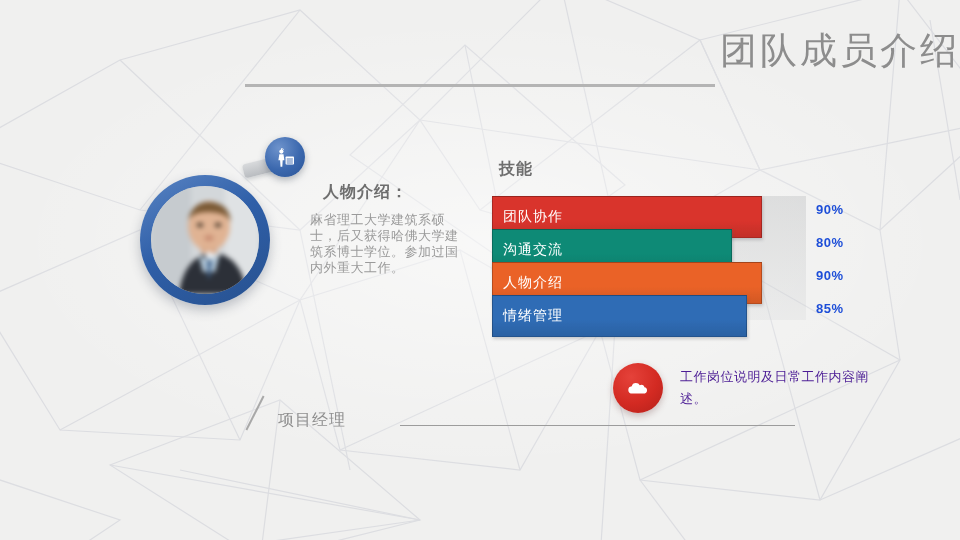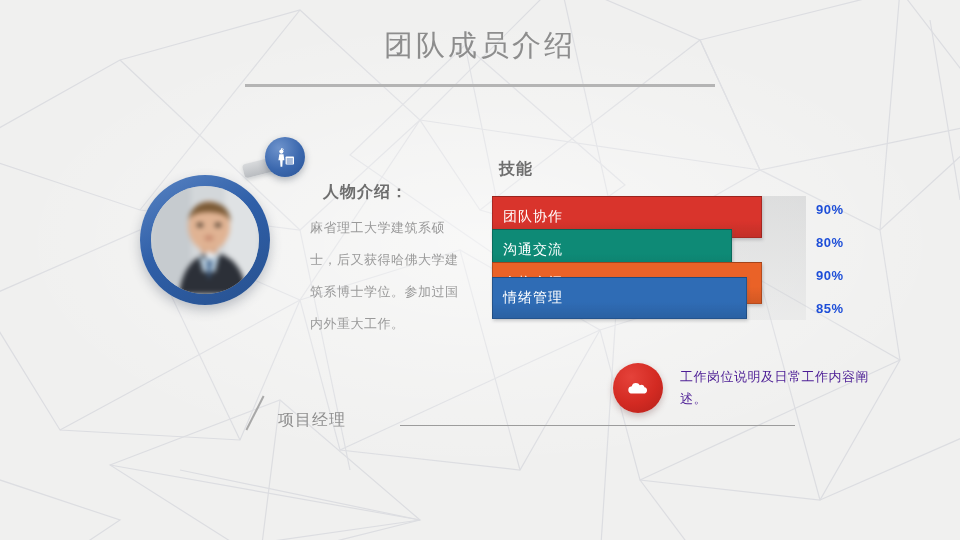--- a/index.html
+++ b/index.html
@@ -30,22 +30,22 @@
     background: radial-gradient(ellipse 70% 60% at 50% 45%, rgba(255,255,255,0.55) 0%, rgba(255,255,255,0.0) 70%);
     pointer-events: none;
   }
 
   
   .slide-title {
     position: absolute;
     left: 0;
     top: 26px;
     width: 960px;
-    text-align: center;
-    font-size: 29px;
+    text-align: right;
+    font-size: 37px;
     letter-spacing: 3px;
     color: #8d8d8d;
     font-family: "DejaVu Sans", "Liberation Sans", sans-serif;
     font-weight: 400;
   }
   .title-rule {
     position: absolute;
     left: 245px;
     top: 84px;
     width: 470px;
@@ -144,21 +144,21 @@
     font-weight: bold;
     color: #6e6e6e;
     letter-spacing: 1px;
   }
   .intro-body {
     position: absolute;
     left: 310px;
     top: 212px;
     width: 160px;
     font-size: 13px;
-    line-height: 32px;
+    line-height: 16px;
     color: #9a9a9a;
     letter-spacing: 0.5px;
   }
 
   
   .skills-heading {
     position: absolute;
     left: 499px;
     top: 159px;
     font-size: 16px;
@@ -333,21 +333,21 @@
       </div>
       <div class="skill-pct" style="left: 816px; top: 202px;">90%</div>
       <div class="skill-row" style="top: 229px; width: 300px;">
         <div class="skill-bar" style="width: 240px; background: linear-gradient(rgb(14, 138, 118) 0%, rgb(14, 138, 118) 60%, rgba(0, 0, 0, 0.1) 100%), rgb(14, 138, 118); border: 1px solid rgba(0, 0, 0, 0.22);">沟通交流</div>
       </div>
       <div class="skill-pct" style="left: 816px; top: 235px;">80%</div>
       <div class="skill-row" style="top: 262px; width: 300px;">
         <div class="skill-bar" style="width: 270px; background: linear-gradient(rgb(234, 98, 39) 0%, rgb(234, 98, 39) 60%, rgba(0, 0, 0, 0.1) 100%), rgb(234, 98, 39); border: 1px solid rgba(0, 0, 0, 0.22);">人物介绍</div>
       </div>
       <div class="skill-pct" style="left: 816px; top: 268px;">90%</div>
-      <div class="skill-row" style="top: 277px; width: 300px;">
+      <div class="skill-row" style="top: 295px; width: 300px;">
         <div class="skill-bar" style="width: 255px; background: linear-gradient(rgb(47, 108, 181) 0%, rgb(47, 108, 181) 60%, rgba(0, 0, 0, 0.1) 100%), rgb(47, 108, 181); border: 1px solid rgba(0, 0, 0, 0.22);">情绪管理</div>
       </div>
       <div class="skill-pct" style="left: 816px; top: 301px;">85%</div>
     </div>
 
   <div class="duty-icon">
     <svg width="28" height="28" viewBox="0 0 28 28">
       <path d="M8.5 19.5 q-4.2,0 -4.2,-3.6 q0,-3.2 3.5,-3.6 q0.5,-3.4 4.1,-3.4 q2.8,0 3.9,2.3 q0.8,-0.5 1.7,-0.5 q2.6,0 2.9,2.6 q2.6,0.3 2.6,3.1 q0,3.1 -3.7,3.1 Z" fill="#ffffff"></path>
     </svg>
   </div>

